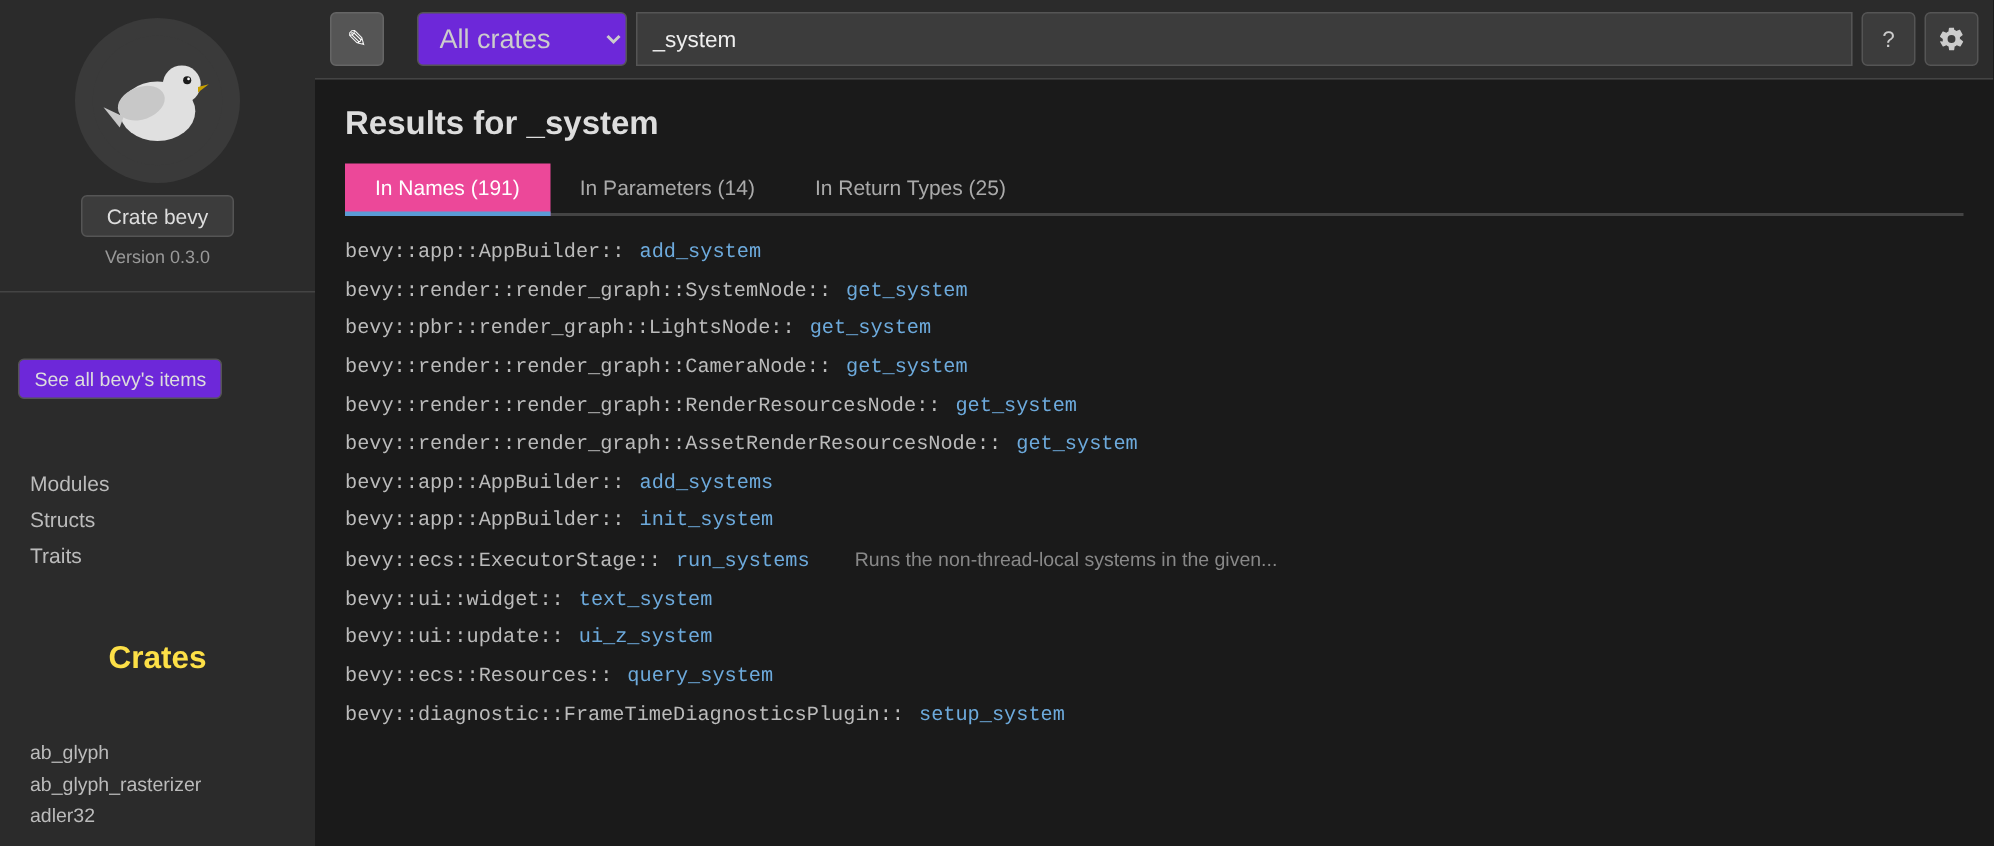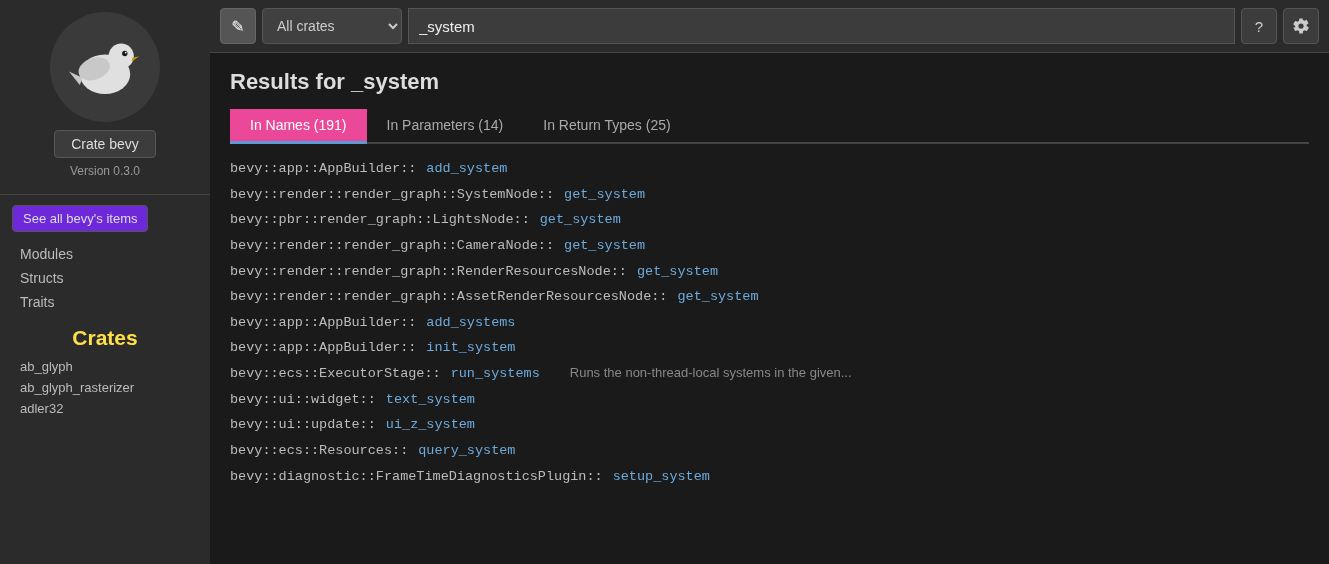--- a/index.html
+++ b/index.html
@@ -16,20 +16,21 @@
     
     #sidebar {
       width: 210px;
       min-width: 210px;
       background: #2b2b2b;
       display: flex;
       flex-direction: column;
       align-items: center;
       padding-bottom: 10px;
       overflow-y: auto;
+      justify-content: space-between;
     }
 
     #logo-area {
       width: 100%;
       display: flex;
       flex-direction: column;
       align-items: center;
       padding: 12px 0 8px 0;
       border-bottom: 1px solid #444;
     }
@@ -139,29 +140,30 @@
       height: 36px;
       border-radius: 4px;
       cursor: pointer;
       font-size: 16px;
       display: flex;
       align-items: center;
       justify-content: center;
     }
 
     #filter-select {
-      background: #404040;
+      background: #6d28d9;
       border: 1px solid #555;
       color: #ccc;
       padding: 6px 10px;
       border-radius: 4px;
-      font-size: 14px;
+      font-size: 18px;
       height: 36px;
       cursor: pointer;
       min-width: 140px;
+      margin-left: 16px;
     }
 
     #search-input {
       flex: 1;
       background: #3c3c3c;
       border: 1px solid #555;
       color: #eee;
       padding: 6px 10px;
       font-size: 15px;
       height: 36px;

